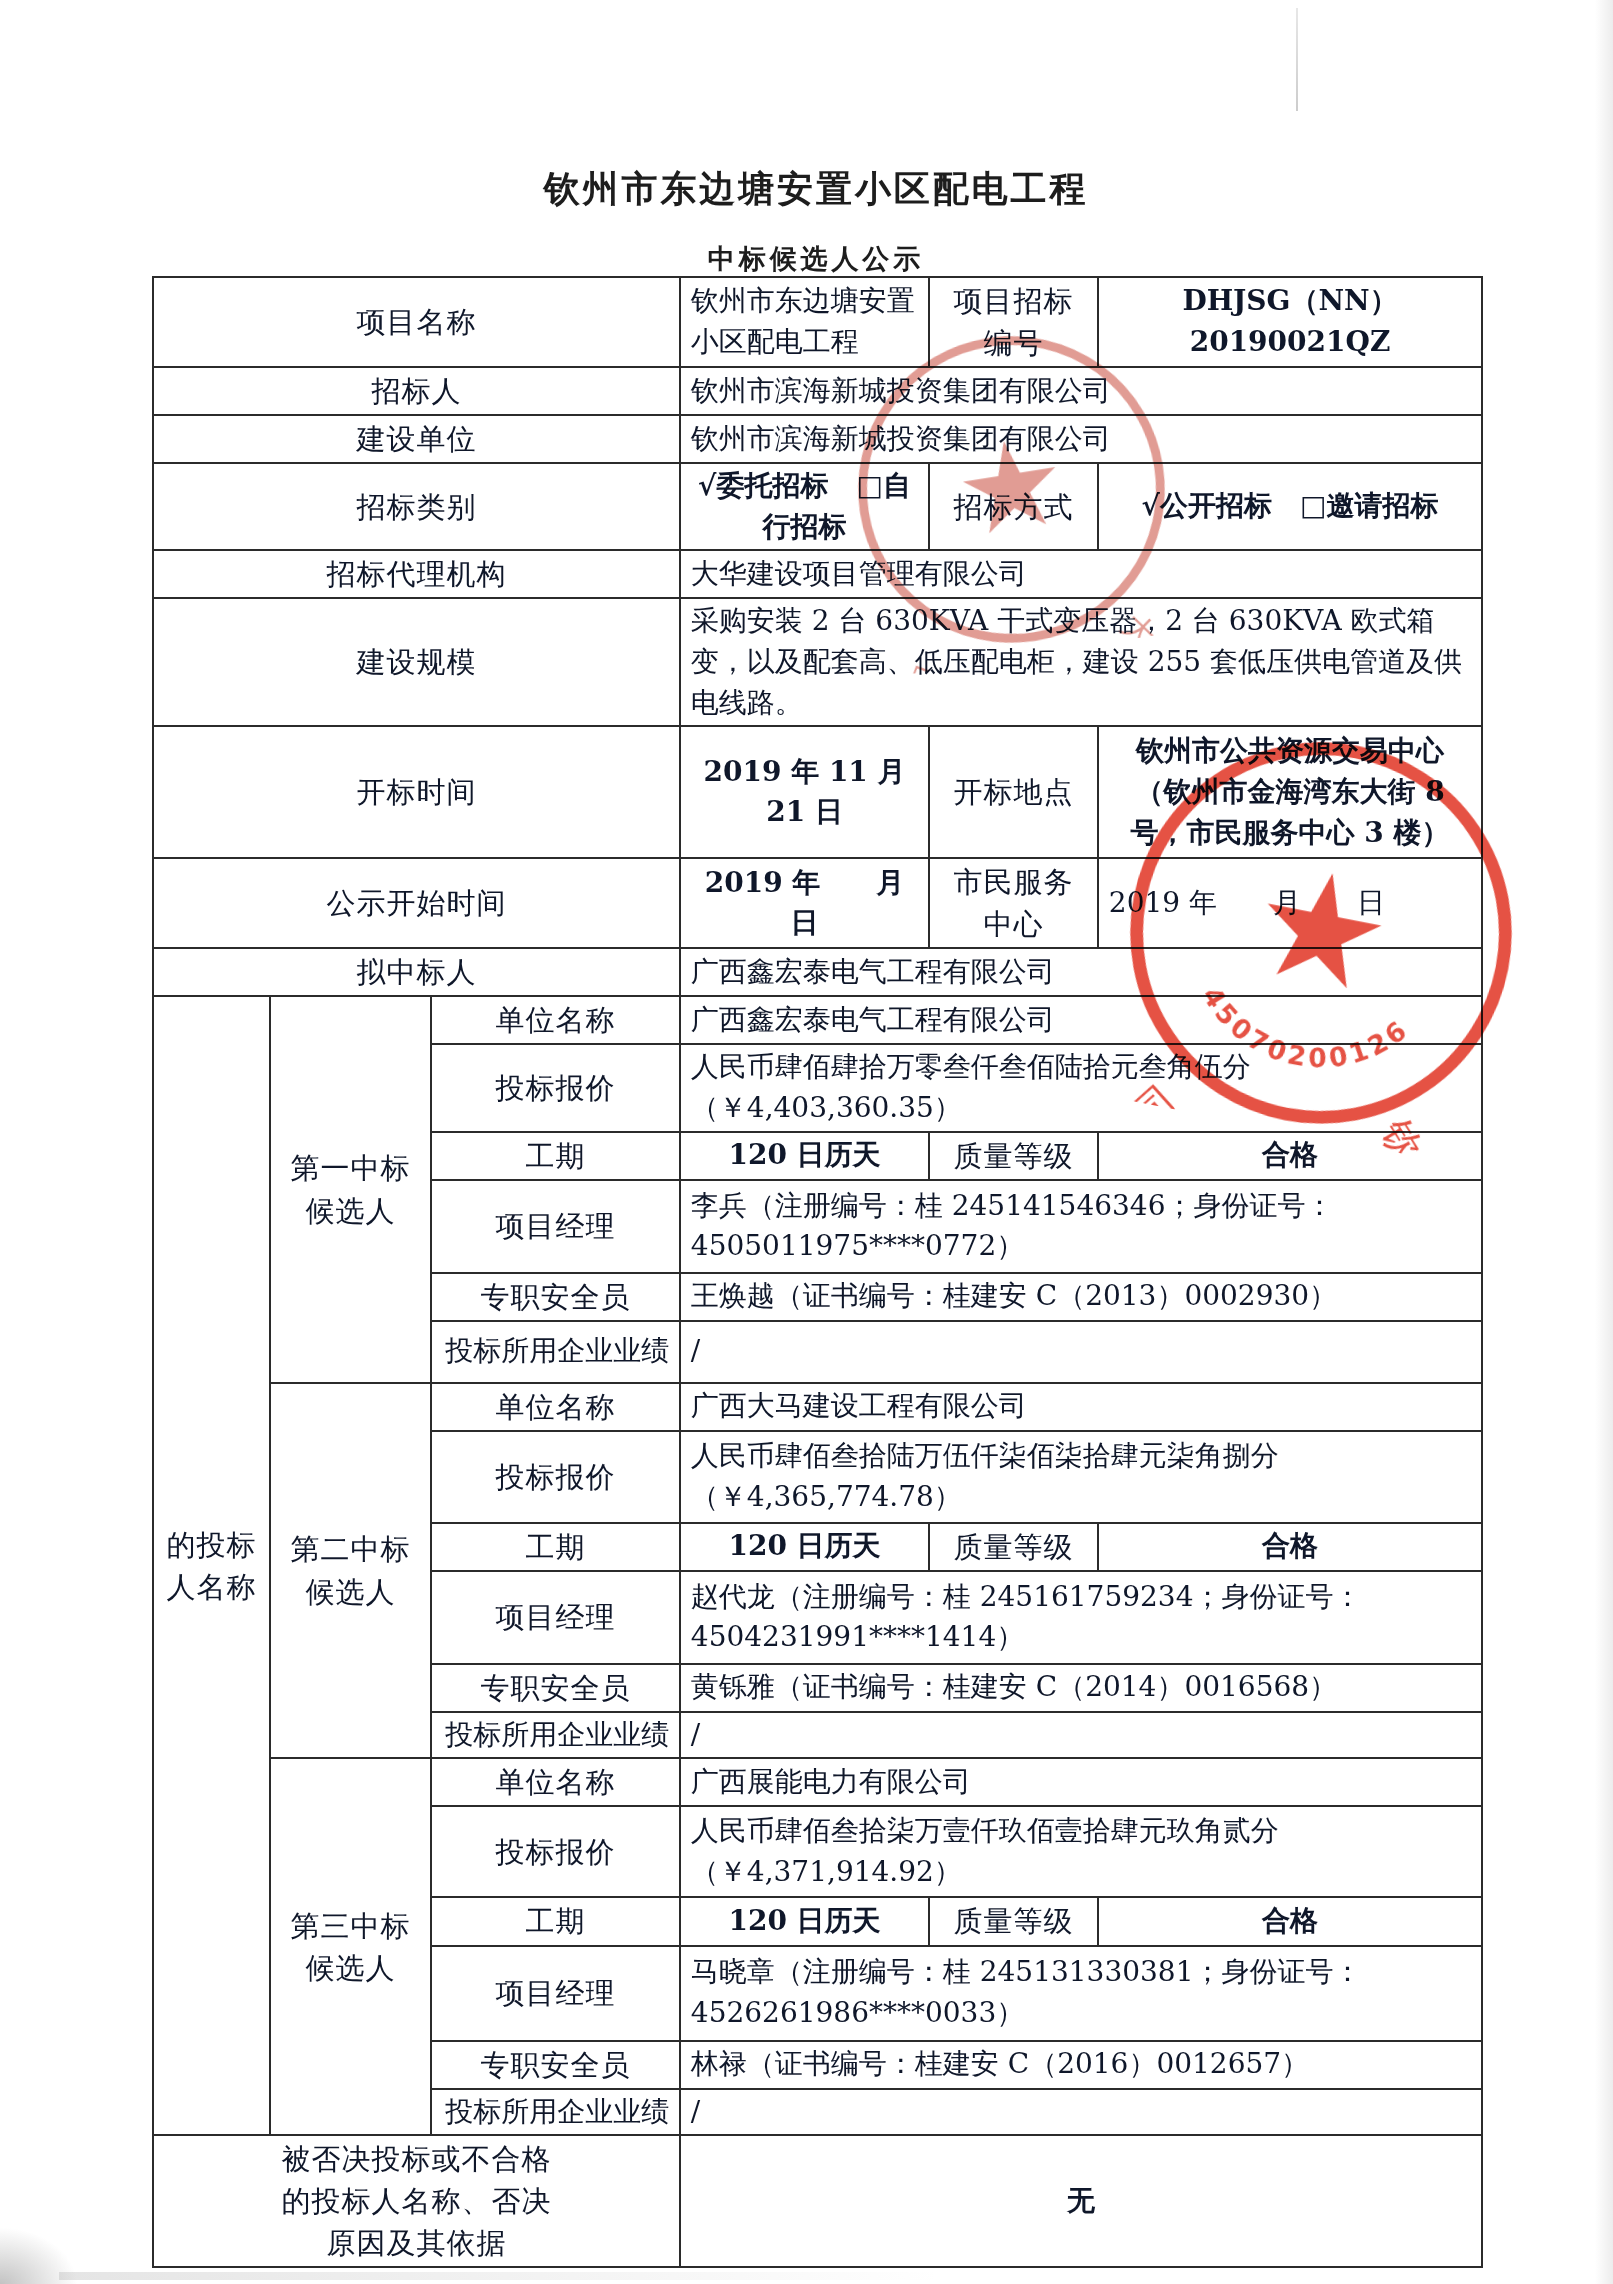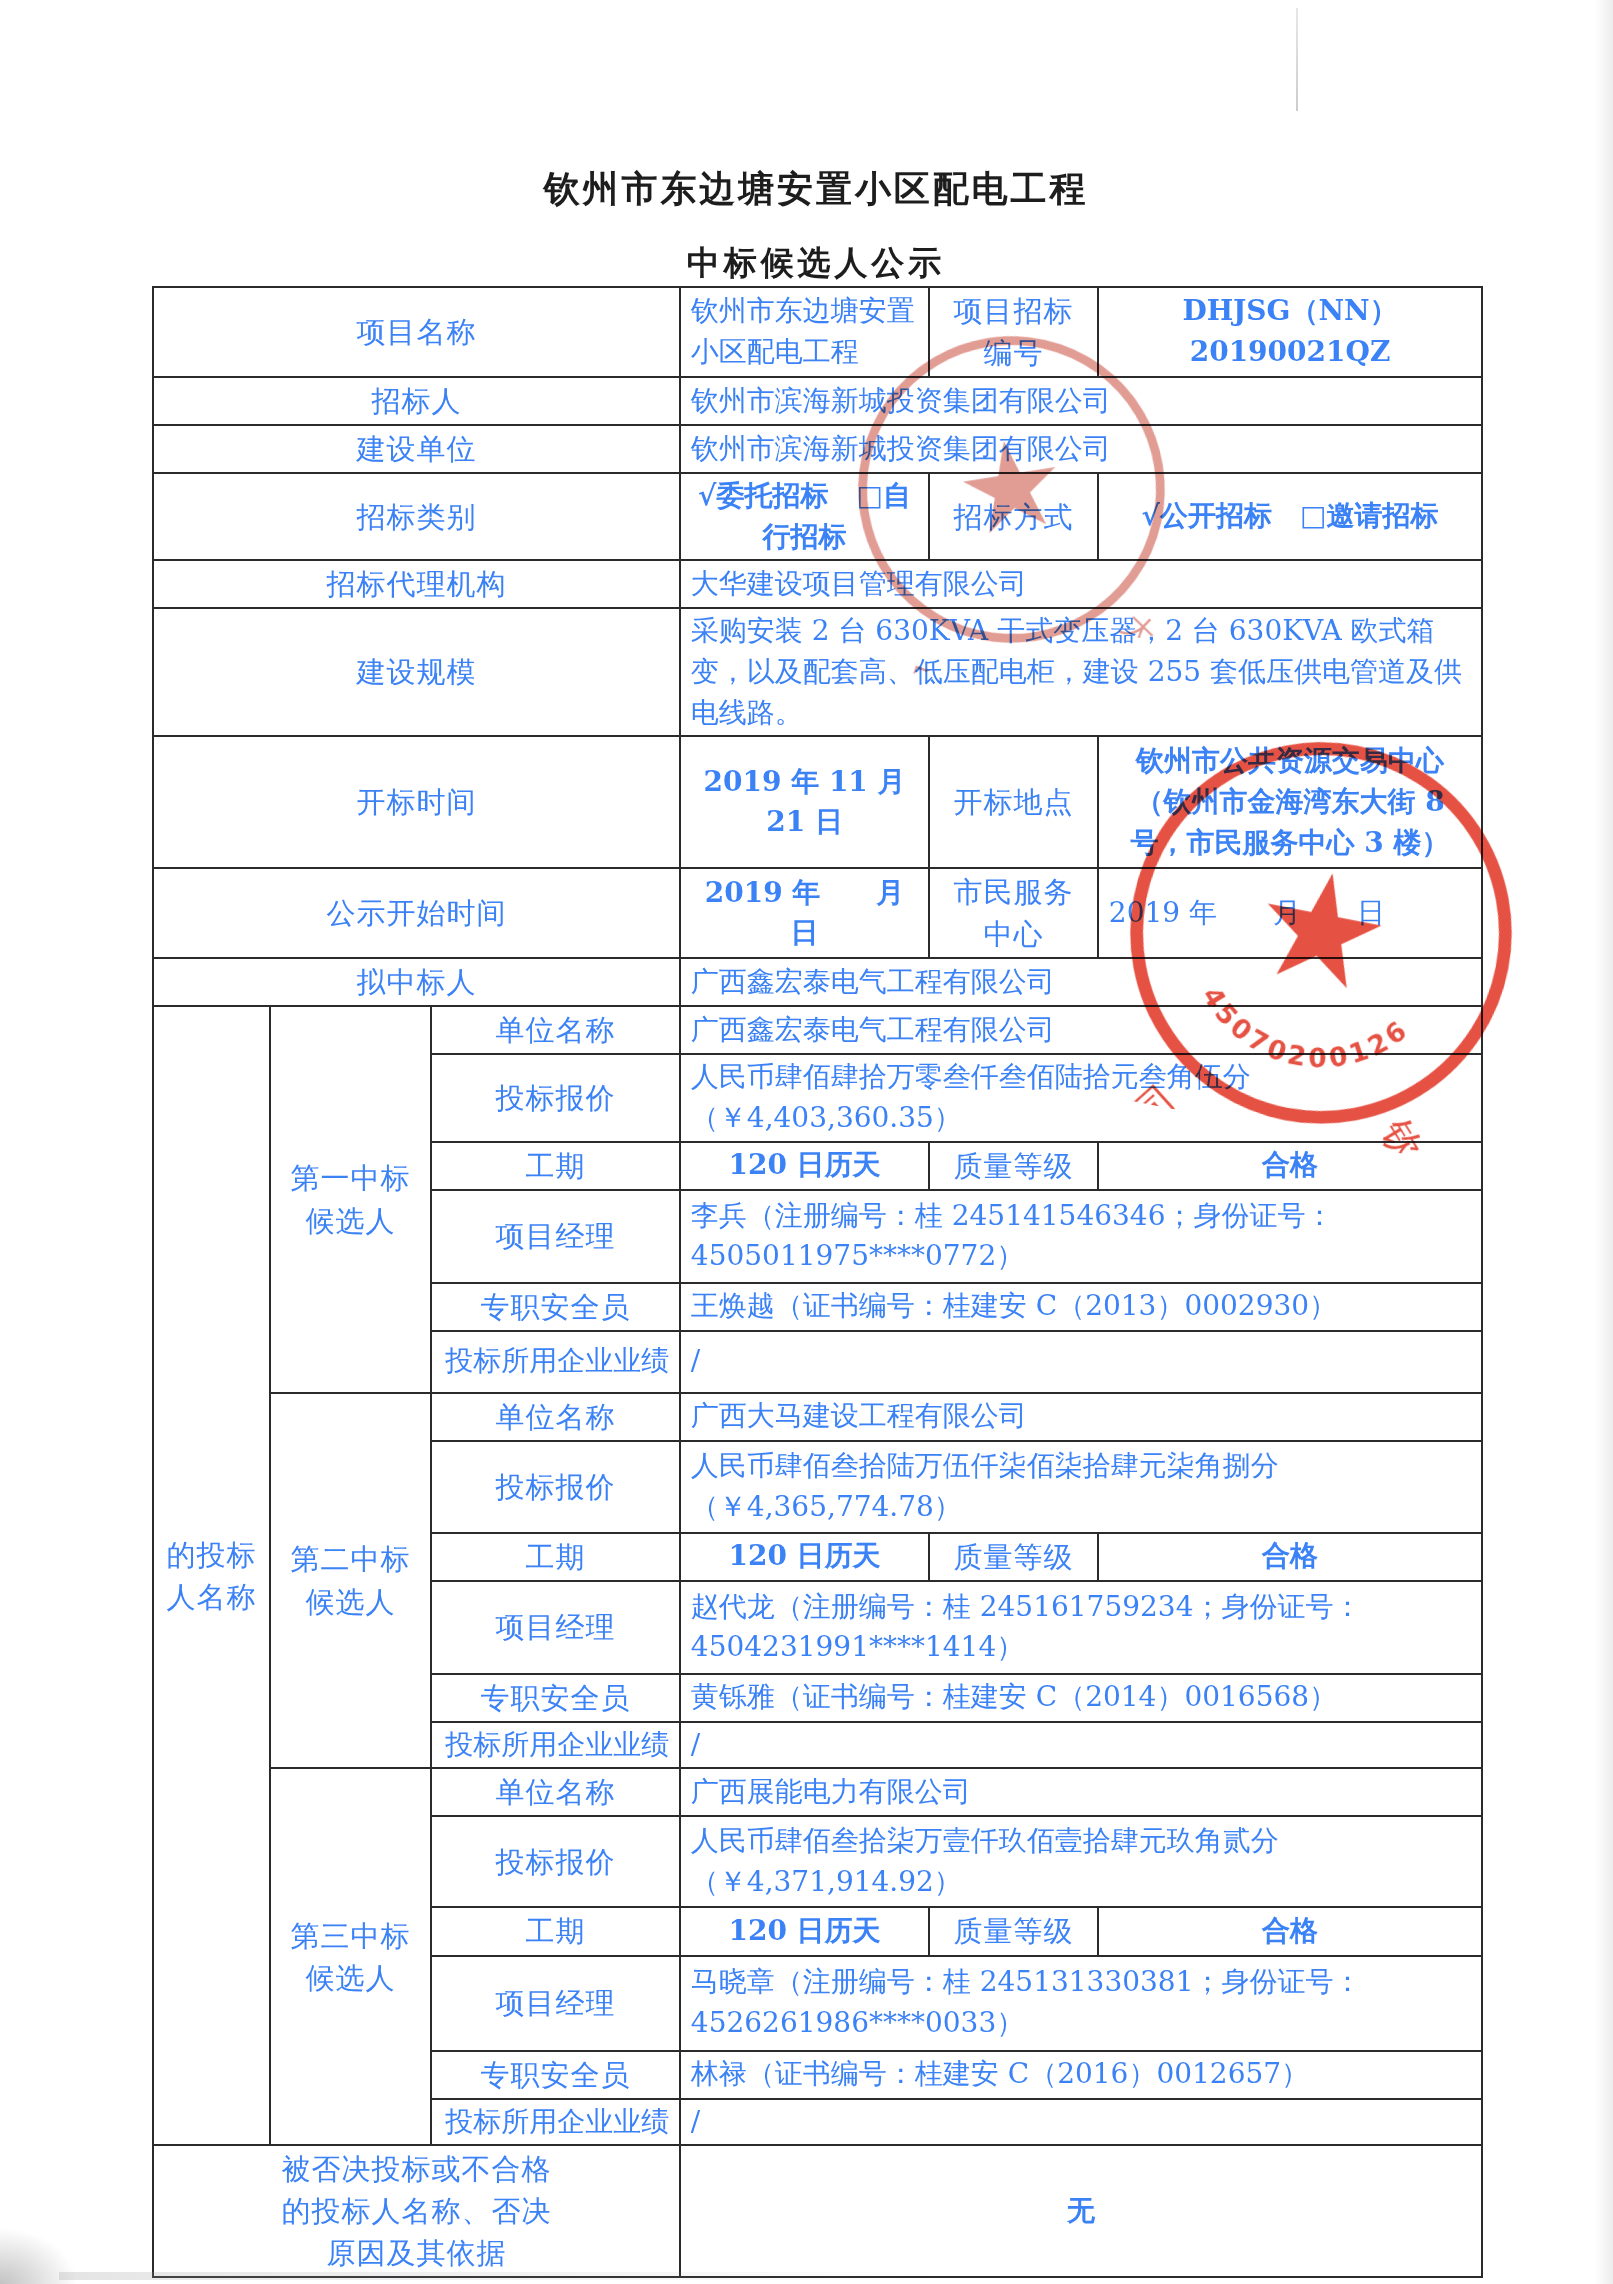--- a/index.html
+++ b/index.html
@@ -15,26 +15,26 @@
   .pen-mark{position:absolute;left:1296px;top:7.8px;width:2px;height:103px;
     background:linear-gradient(#cfcfcf,#9a9a9a);opacity:.5;}
   .smudge-bl{position:absolute;left:0;top:2227px;width:78px;height:58px;
     background:radial-gradient(ellipse at 0% 100%,rgba(120,120,120,.45),rgba(255,255,255,0) 70%);}
   .smudge-b{position:absolute;left:59px;top:2272px;width:882px;height:7.8px;
     background:linear-gradient(to right,rgba(150,150,150,.25),rgba(255,255,255,0));}
 
   .titles{position:absolute;left:152px;top:165px;width:1328px;text-align:center;
     font-family:"Liberation Sans","DejaVu Sans",sans-serif;font-weight:bold;color:#1d1d1d;}
   .title1{font-size:36px;letter-spacing:2.9px;}
-  .title2{font-size:33px;letter-spacing:3.9px;margin-top:27.4px;}
+  .title2{font-size:27px;letter-spacing:3.9px;margin-top:27.4px;}
 
   table.doc{
-    position:absolute;left:152px;top:286px;width:1328px;
+    position:absolute;left:152px;top:276px;width:1328px;
     border-collapse:collapse;table-layout:fixed;
-    font-size:28px;color:#3b82f6;
+    font-size:28px;color:#0f172a;
   }
   table.doc td{
     border:2px solid #2b2b2b;vertical-align:middle;
     padding:2px 9.8px;line-height:1.45;overflow:hidden;
   }
   table.doc{border:2.9px solid #222;}
   td.lbl{text-align:center;font-size:29px;letter-spacing:1px;}
   td.val{text-align:left;padding-left:15.7px;}
   td.ctr{text-align:center;font-weight:bold;}
   .pre{white-space:pre-line;}

